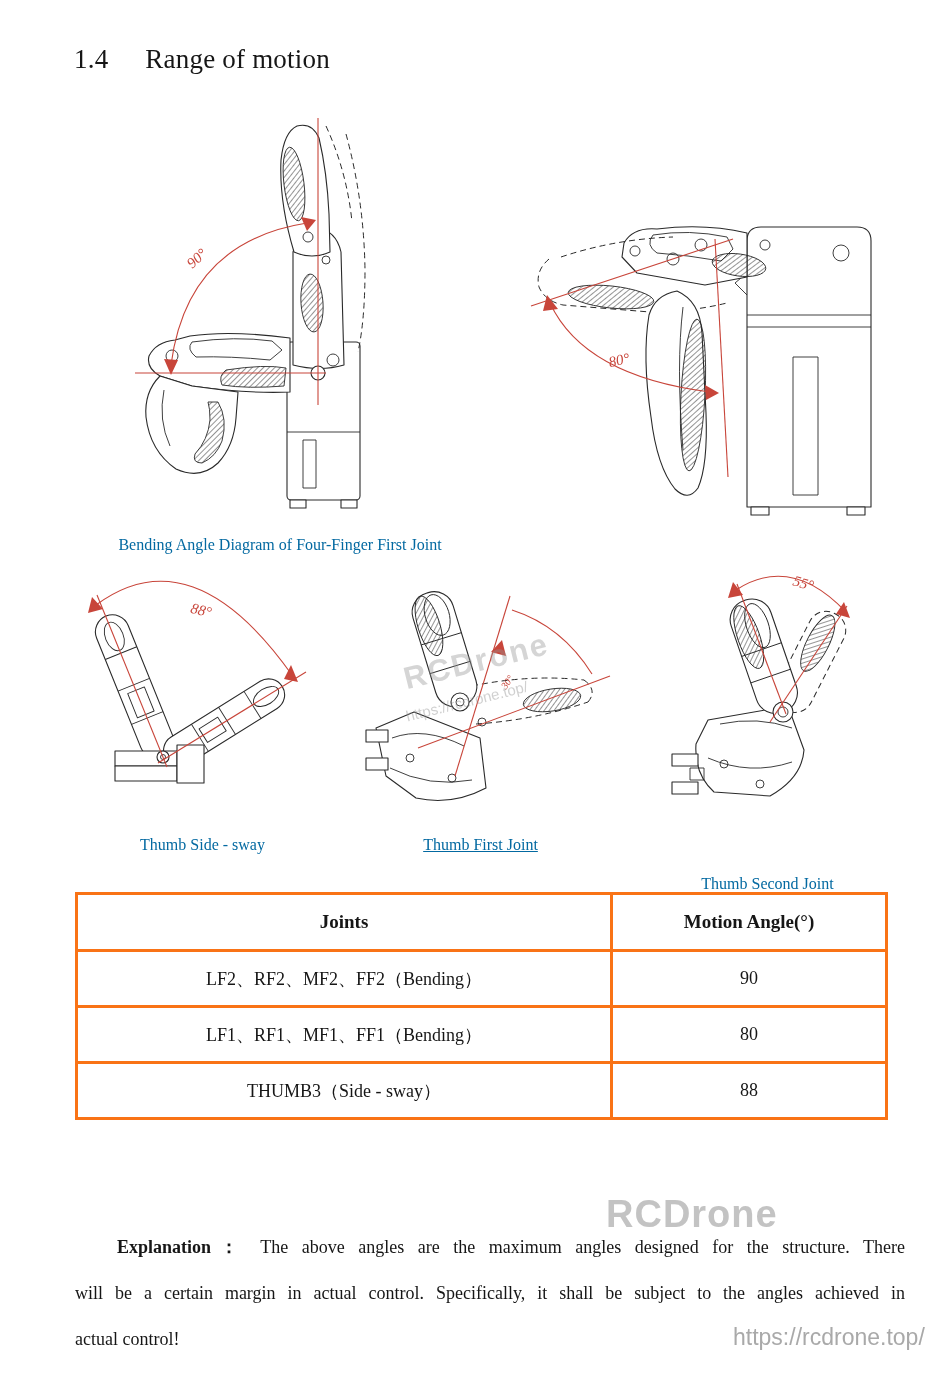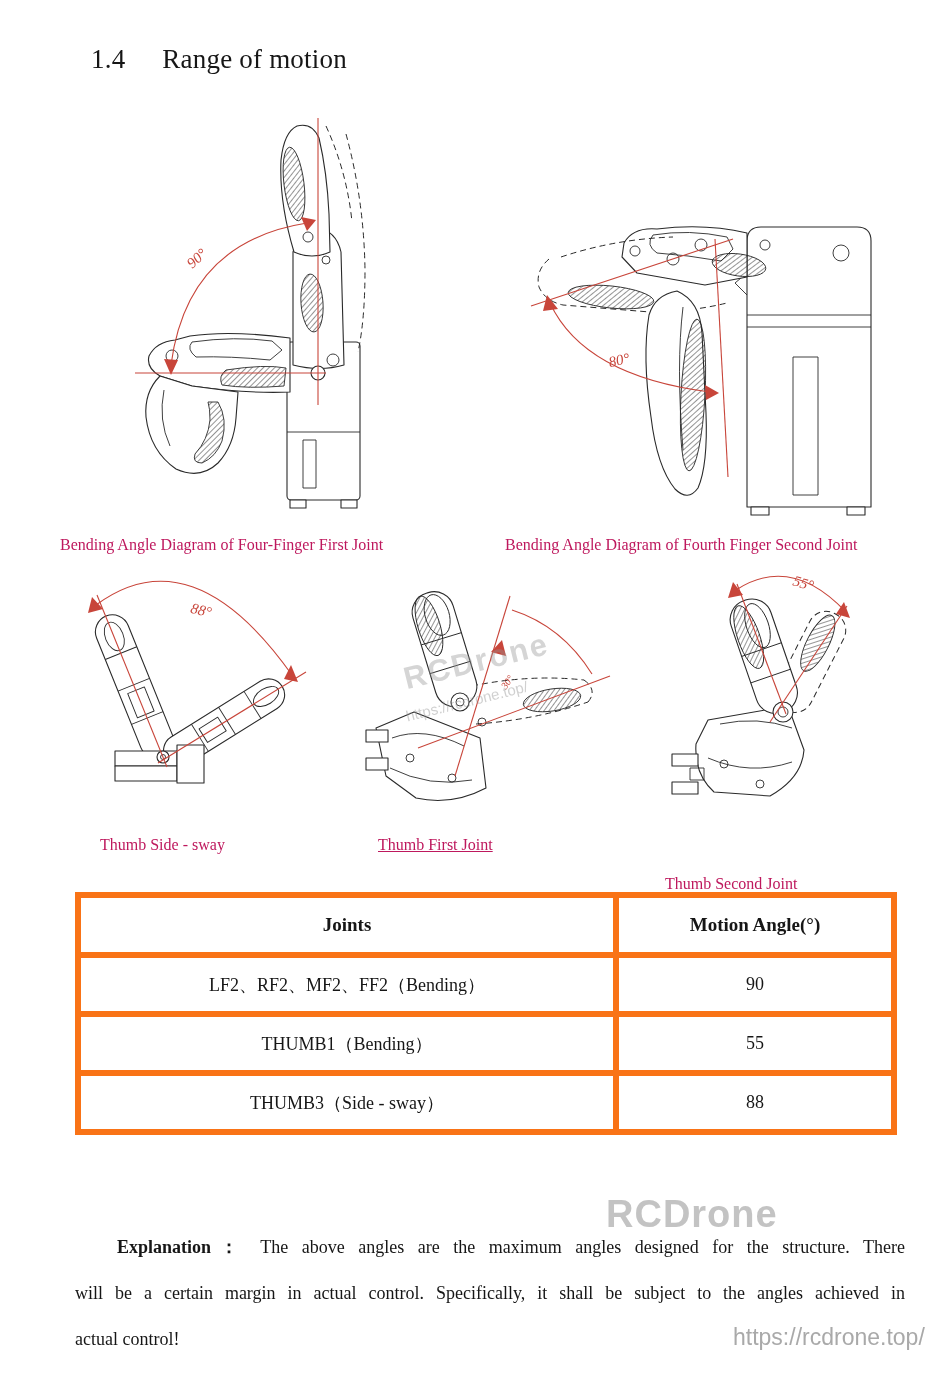--- a/index.html
+++ b/index.html
@@ -1,36 +1,36 @@
 <!DOCTYPE html>
 <html><head>
 <meta charset="utf-8">
 <style>
   html,body{margin:0;padding:0;background:#ffffff;}
   .page{position:relative;width:951px;height:1395px;background:#fff;margin:0 auto;overflow:hidden;
         font-family:"Liberation Serif", serif;color:#161616;}
   .abs{position:absolute;}
   
   .title{left:74px;top:44px;font-size:27px;letter-spacing:.2px;}
-  .title .num{display:inline-block;margin-right:37px;margin-left:17px;}
-  
-  .cap{font-size:16px;color:#be185d;white-space:nowrap;}
+  .title .num{display:inline-block;margin-right:37px;}
+  
+  .cap{font-size:16px;text-align:center;color:#0369a1;white-space:nowrap;}
   
   .art{stroke:#2a2a2a;fill:#fff;stroke-width:1.1;stroke-linejoin:round;}
   .thin{stroke:#2a2a2a;fill:none;stroke-width:.9;stroke-linejoin:round;}
   .dash{stroke:#2a2a2a;fill:none;stroke-width:1;stroke-dasharray:6 4;}
   .hat{stroke:#2a2a2a;stroke-width:.9;}
   .red{stroke:#c8453a;fill:none;stroke-width:1.1;}
   .redf{fill:#c8453a;stroke:none;}
   text.ang{fill:#c8453a;font:italic 15px "Liberation Serif", serif;text-anchor:middle;}
   text.angS{fill:#c8453a;font:italic 10px "Liberation Serif", serif;text-anchor:middle;}
   
   .mtable{left:75px;top:892px;}
   table{border-collapse:collapse;table-layout:fixed;width:800px;}
-  th,td{border:6px solid #f97316;text-align:center;vertical-align:middle;font-family:"Liberation Serif",serif;}
+  th,td{border:3px solid #f97316;text-align:center;vertical-align:middle;font-family:"Liberation Serif",serif;}
   th{height:52px;font-size:19px;font-weight:bold;}
   td{height:51px;font-size:18px;font-weight:normal;}
   .c1{width:530px;} .c2{width:270px;}
   
   .expl{left:75px;top:1224px;width:830px;font-size:18px;line-height:46px;z-index:3;}
   .expl .l1{text-align:justify;text-align-last:justify;text-indent:42px;}
   .expl .l2{text-align:justify;text-align-last:justify;}
   .expl b{font-weight:bold;}
   
   .wm{font-family:"Liberation Sans",sans-serif;pointer-events:none;}
@@ -123,21 +123,20 @@
       <line class="red" x1="6" y1="91" x2="208" y2="24"></line>
       <line class="red" x1="190" y1="24" x2="203" y2="262"></line>
       <path class="red" d="M25,88 Q59,161 185,177"></path>
       <polygon class="redf" points="22,80 18,96 33,94"></polygon>
       <polygon class="redf" points="194,178 180,170 181,185"></polygon>
       <text class="ang" x="95" y="150" transform="rotate(-12 95 150)">80°</text>
     </g>
   </svg>
 
   <div class="abs cap" style="left:60px;top:536px;width:440px;">Bending Angle Diagram of Four-Finger First Joint</div>
-  <div class="abs cap" style="left:505px;top:536px;width:400px;">Bending Angle Diagram of Fourth Finger Second Joint</div>
 
   <svg class="abs" style="left:78px;top:575px;" width="235" height="230" viewBox="0 0 235 230">
     <g>
       <g transform="translate(85,182) rotate(-22)">
         <rect class="art" x="-17" y="-152" width="34" height="152" rx="17"></rect>
         <line class="thin" x1="-17" y1="-42" x2="17" y2="-42"></line>
         <line class="thin" x1="-17" y1="-78" x2="17" y2="-78"></line>
         <line class="thin" x1="-17" y1="-112" x2="17" y2="-112"></line>
         <rect class="thin" x="-9" y="-72" width="18" height="26"></rect>
         <ellipse class="thin" cx="0" cy="-130" rx="9" ry="15"></ellipse>
@@ -254,22 +253,22 @@
           <th class="c1">Joints</th>
           <th class="c2">Motion Angle(°)</th>
         </tr>
       </thead>
       <tbody>
         <tr>
           <td>LF2、RF2、MF2、FF2（Bending）</td>
           <td>90</td>
         </tr>
         <tr>
-          <td>THUMB1（Bending）</td>
-          <td>55</td>
+          <td>LF1、RF1、MF1、FF1（Bending）</td>
+          <td>80</td>
         </tr>
         <tr>
           <td>THUMB3（Side - sway）</td>
           <td>88</td>
         </tr>
       </tbody>
     </table>
   </div>
 
   <div class="abs expl">

